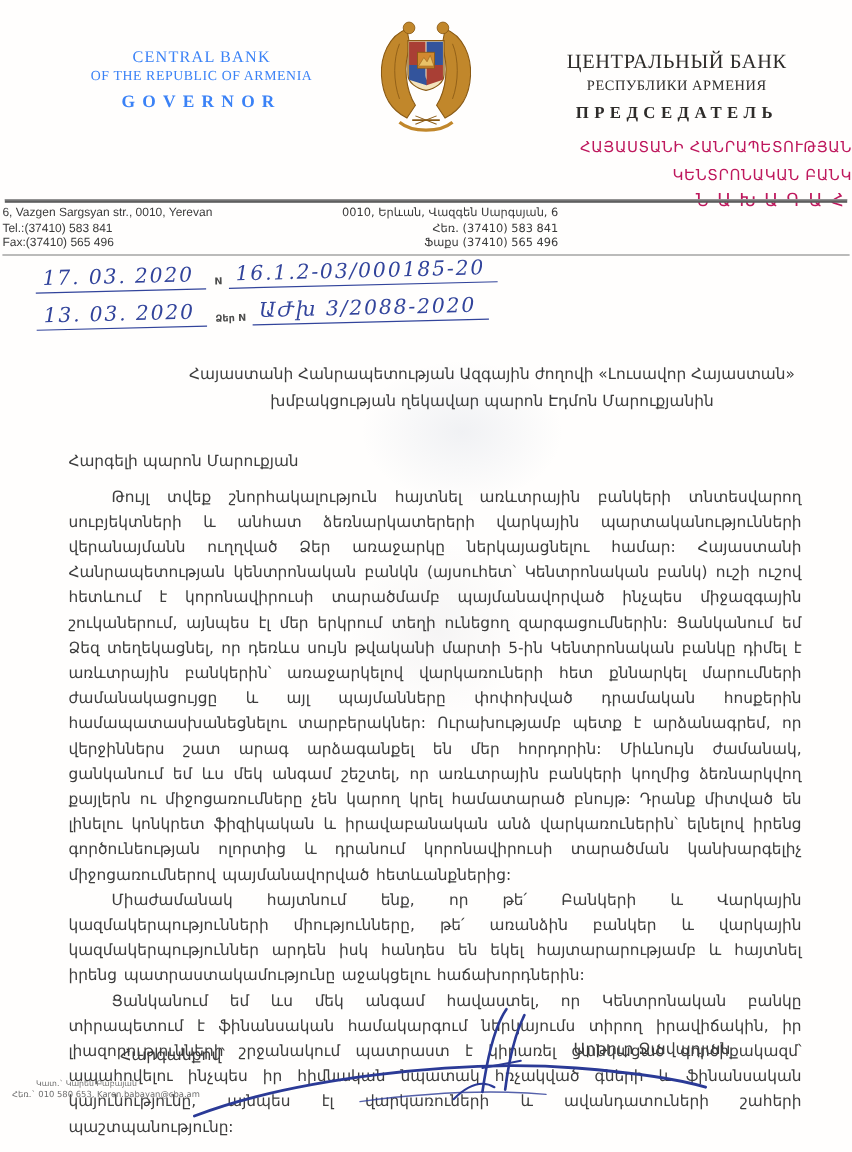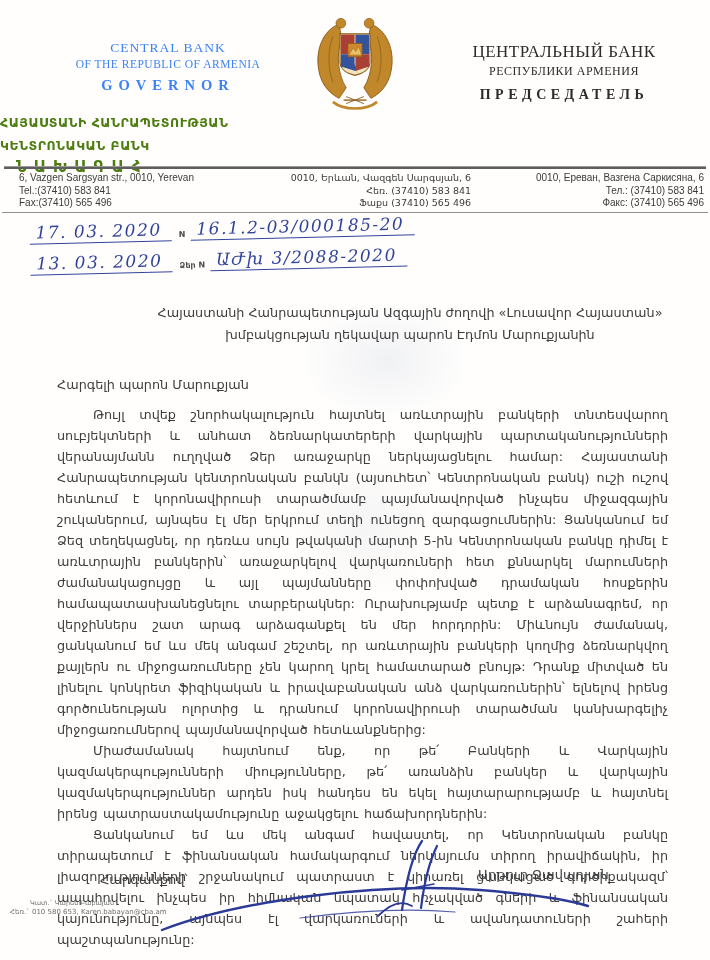--- a/index.html
+++ b/index.html
@@ -23,33 +23,33 @@
     position:absolute; right:26px; top:42px; width:240px; text-align:center;
     font-family:"Liberation Serif", serif; color:#2e2c2a;
   }
   .lh-ru .l1 { font-size:17px; letter-spacing:0.5px; }
   .lh-ru .l2 { font-size:12px; letter-spacing:0.5px; margin-top:2px; }
   .lh-ru .ttl { font-size:14px; font-weight:bold; letter-spacing:4.5px; margin-top:8px; }
 
   .crest { position:absolute; left:303px; top:10px; width:104px; height:106px; }
 
   .lh-am {
-    position:absolute; left:0; top:115px; width:100%; text-align:left;
-    color:#4d7c0f; font-weight:bold;
+    position:absolute; left:0; top:115px; width:100%; text-align:right;
+    color:#be185d; font-weight:normal;
   }
   .lh-am .l1 { font-size:12.5px; letter-spacing:0.5px; }
   .lh-am .l2 { font-size:12.5px; letter-spacing:0.5px; margin-top:8px; }
   .lh-am .ttl { font-size:15px; letter-spacing:7px; margin-top:5px;padding-left:16px; }
 
   .rule-thick { position:absolute; left:4px; right:4px; top:166px; height:3px;
     background:#5e5e5e; border-top:1px solid #9a9a9a; }
   .rule-thin  { position:absolute; left:2px; right:2px; top:212px; height:1px; background:#8f8f8f; }
 
   
-  .contacts { position:absolute; left:19px; right:6px; top:172px; display:flex; }
+  .contacts { position:absolute; left:2px; right:6px; top:172px; display:flex; }
   .contacts .col { line-height:12.5px; color:#3a3a3a; }
   .contacts .en { width:33%; text-align:left; font-family:"Liberation Sans", sans-serif; font-size:10px; }
   .contacts .am { width:33%; text-align:right; font-size:9.5px; }
   .contacts .ru { width:34%; text-align:right; font-family:"Liberation Sans", sans-serif; font-size:10px; }
 
   
   .refs { position:absolute; left:30px; top:218px; transform:rotate(-1.4deg); }
   .ref-line { display:flex; align-items:flex-end; margin-bottom:9px; }
   .hw {
     font-family:"DejaVu Serif","DejaVu Sans", serif; font-style:italic;
@@ -139,25 +139,20 @@
   <div class="contacts">
     <div class="col en">
       <div>6, Vazgen Sargsyan str., 0010, Yerevan</div>
       <div>Tel.:(37410) 583 841</div>
       <div>Fax:(37410) 565 496</div>
     </div>
     <div class="col am">
       <div>0010, Երևան, Վազգեն Սարգսյան, 6</div>
       <div>Հեռ.  (37410) 583 841</div>
       <div>Ֆաքս (37410) 565 496</div>
-    </div>
-    <div class="col ru">
-      <div>0010, Ереван, Вазгена Саркисяна, 6</div>
-      <div>Тел.: (37410) 583 841</div>
-      <div>Факс: (37410) 565 496</div>
     </div>
   </div>
 
   <div class="rule-thin"></div>
 
   <div class="refs">
     <div class="ref-line">
       <span class="hw">17. 03. 2020</span>
       <span class="ref-lbl">N</span>
       <span class="hw">16.1.2-03/000185-20</span>

